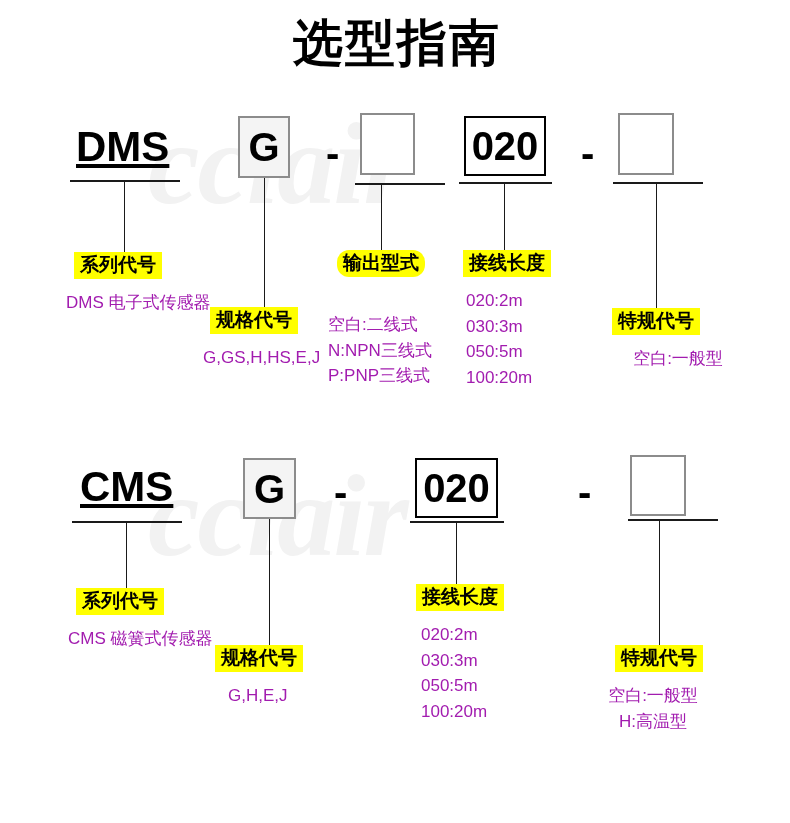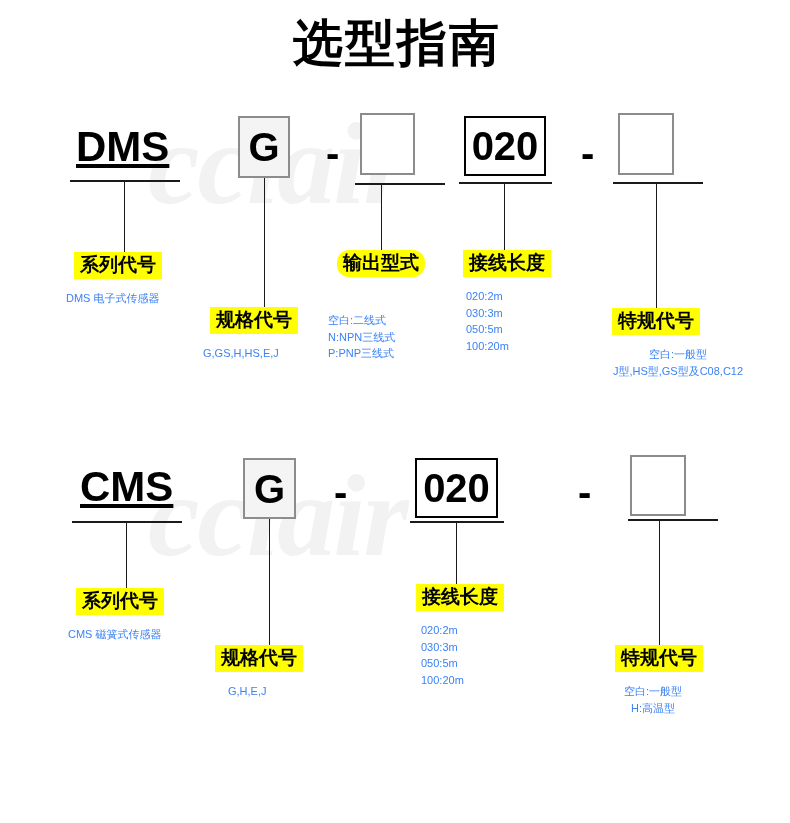--- a/index.html
+++ b/index.html
@@ -95,24 +95,24 @@
     font-size: 19px;
     font-weight: 700;
     padding: 2px 6px 3px 6px;
     line-height: 1.15;
     white-space: nowrap;
   }
 
   
   .desc {
     position: absolute;
-    font-size: 11px;
+    font-size: 17px;
     line-height: 1.5;
     white-space: nowrap;
-    color: #3b82f6;
+    color: #a21caf;
   }
   .desc.center { text-align: center; }
   .desc .ln { display: block; }
 </style>
 </head>
 <body>
 
 <div class="watermark wm-1">cclair</div>
 <div class="watermark wm-2">cclair</div>
 
@@ -169,21 +169,20 @@
   <div class="desc" style="left:466px; top:288px;">
     <span class="ln">020:2m</span>
     <span class="ln">030:3m</span>
     <span class="ln">050:5m</span>
     <span class="ln">100:20m</span>
   </div>
 
   <div class="tag" style="left:612px; top:308px;">特规代号</div>
   <div class="desc center" style="left:566px; top:346px; width:224px;">
     <span class="ln">空白:一般型</span>
-    <span class="ln">J型,HS型,GS型及C08,C12</span>
   </div>
 </div>
 
 <div class="code-row">
 
   <div class="code-text" style="left:80px; top:466px;">CMS</div>
 
   <div class="code-box gray" style="left:243px; top:458px; width:53px; height:61px;">G</div>
 
   <div class="dash" style="left:334px; top:472px;">-</div>

